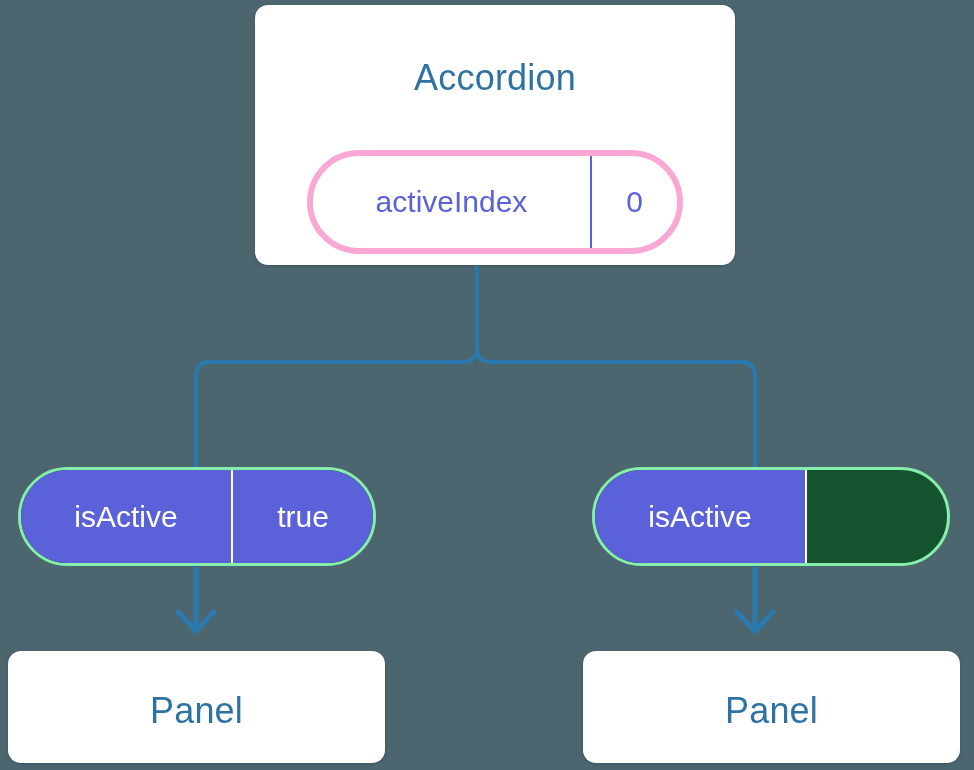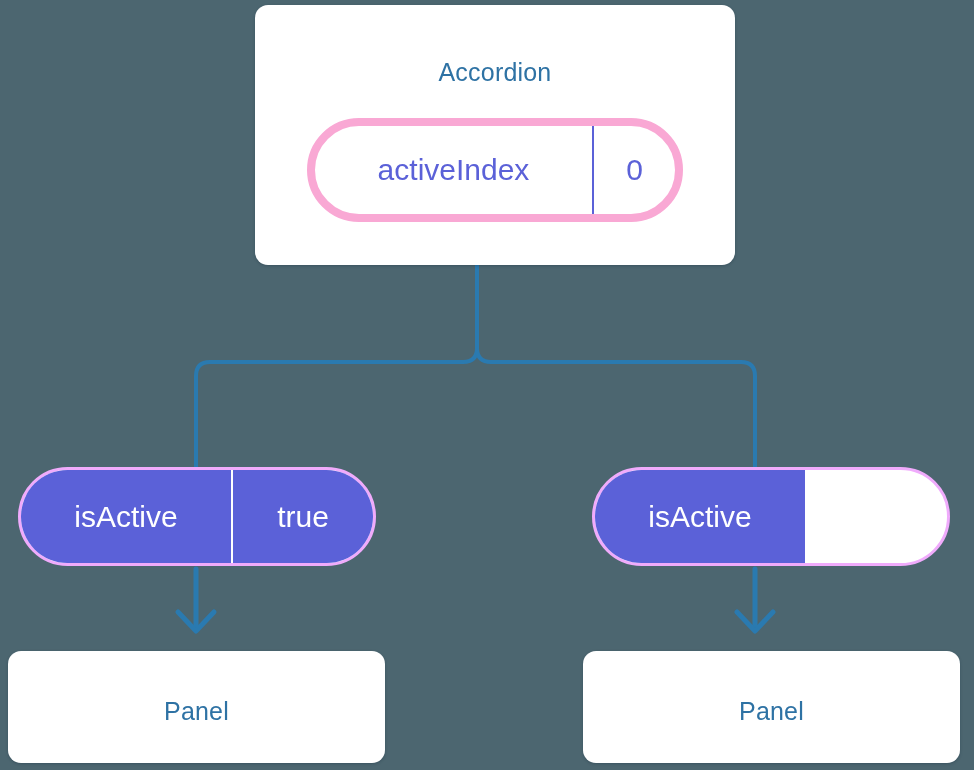--- a/index.html
+++ b/index.html
@@ -44,21 +44,21 @@
   #accordion-card {
     left: 255px;
     top: 5px;
     width: 480px;
     height: 260px;
     justify-content: flex-start;
   }
 
   .card-title {
     color: #2e72a4;
-    font-size: 25px;
+    font-size: 36px;
     font-weight: 400;
     letter-spacing: 0.2px;
     line-height: 1;
   }
 
   #accordion-card .card-title {
     margin-top: 55px;
   }
 
   #panel-left {
@@ -95,35 +95,36 @@
   .pill .pill-val {
     display: flex;
     align-items: center;
     justify-content: center;
     box-sizing: border-box;
     line-height: 1;
   }
 
   
   .pill.outline {
-    border: 8px solid #f9a8d4;
+    border: 6px solid #f9a8d4;
     background: transparent;
+    margin-top: 32px;
   }
   .pill.outline .pill-key {
     color: #5b61d8;
     border-right: 2px solid #5b61d8;
   }
   .pill.outline .pill-val {
     color: #5b61d8;
   }
 
   
   .pill.filled {
-    border: 3px solid #f0abfc;
-    background: #ffffff;
+    border: 3px solid #86efac;
+    background: #14532d;
   }
   .pill.filled .pill-key {
     color: #ffffff;
     border-right: 2px solid #ffffff;
     background: #5b61d8;
   }
   .pill.filled .pill-val {
     color: #ffffff;
     background: #5b61d8;
   }

